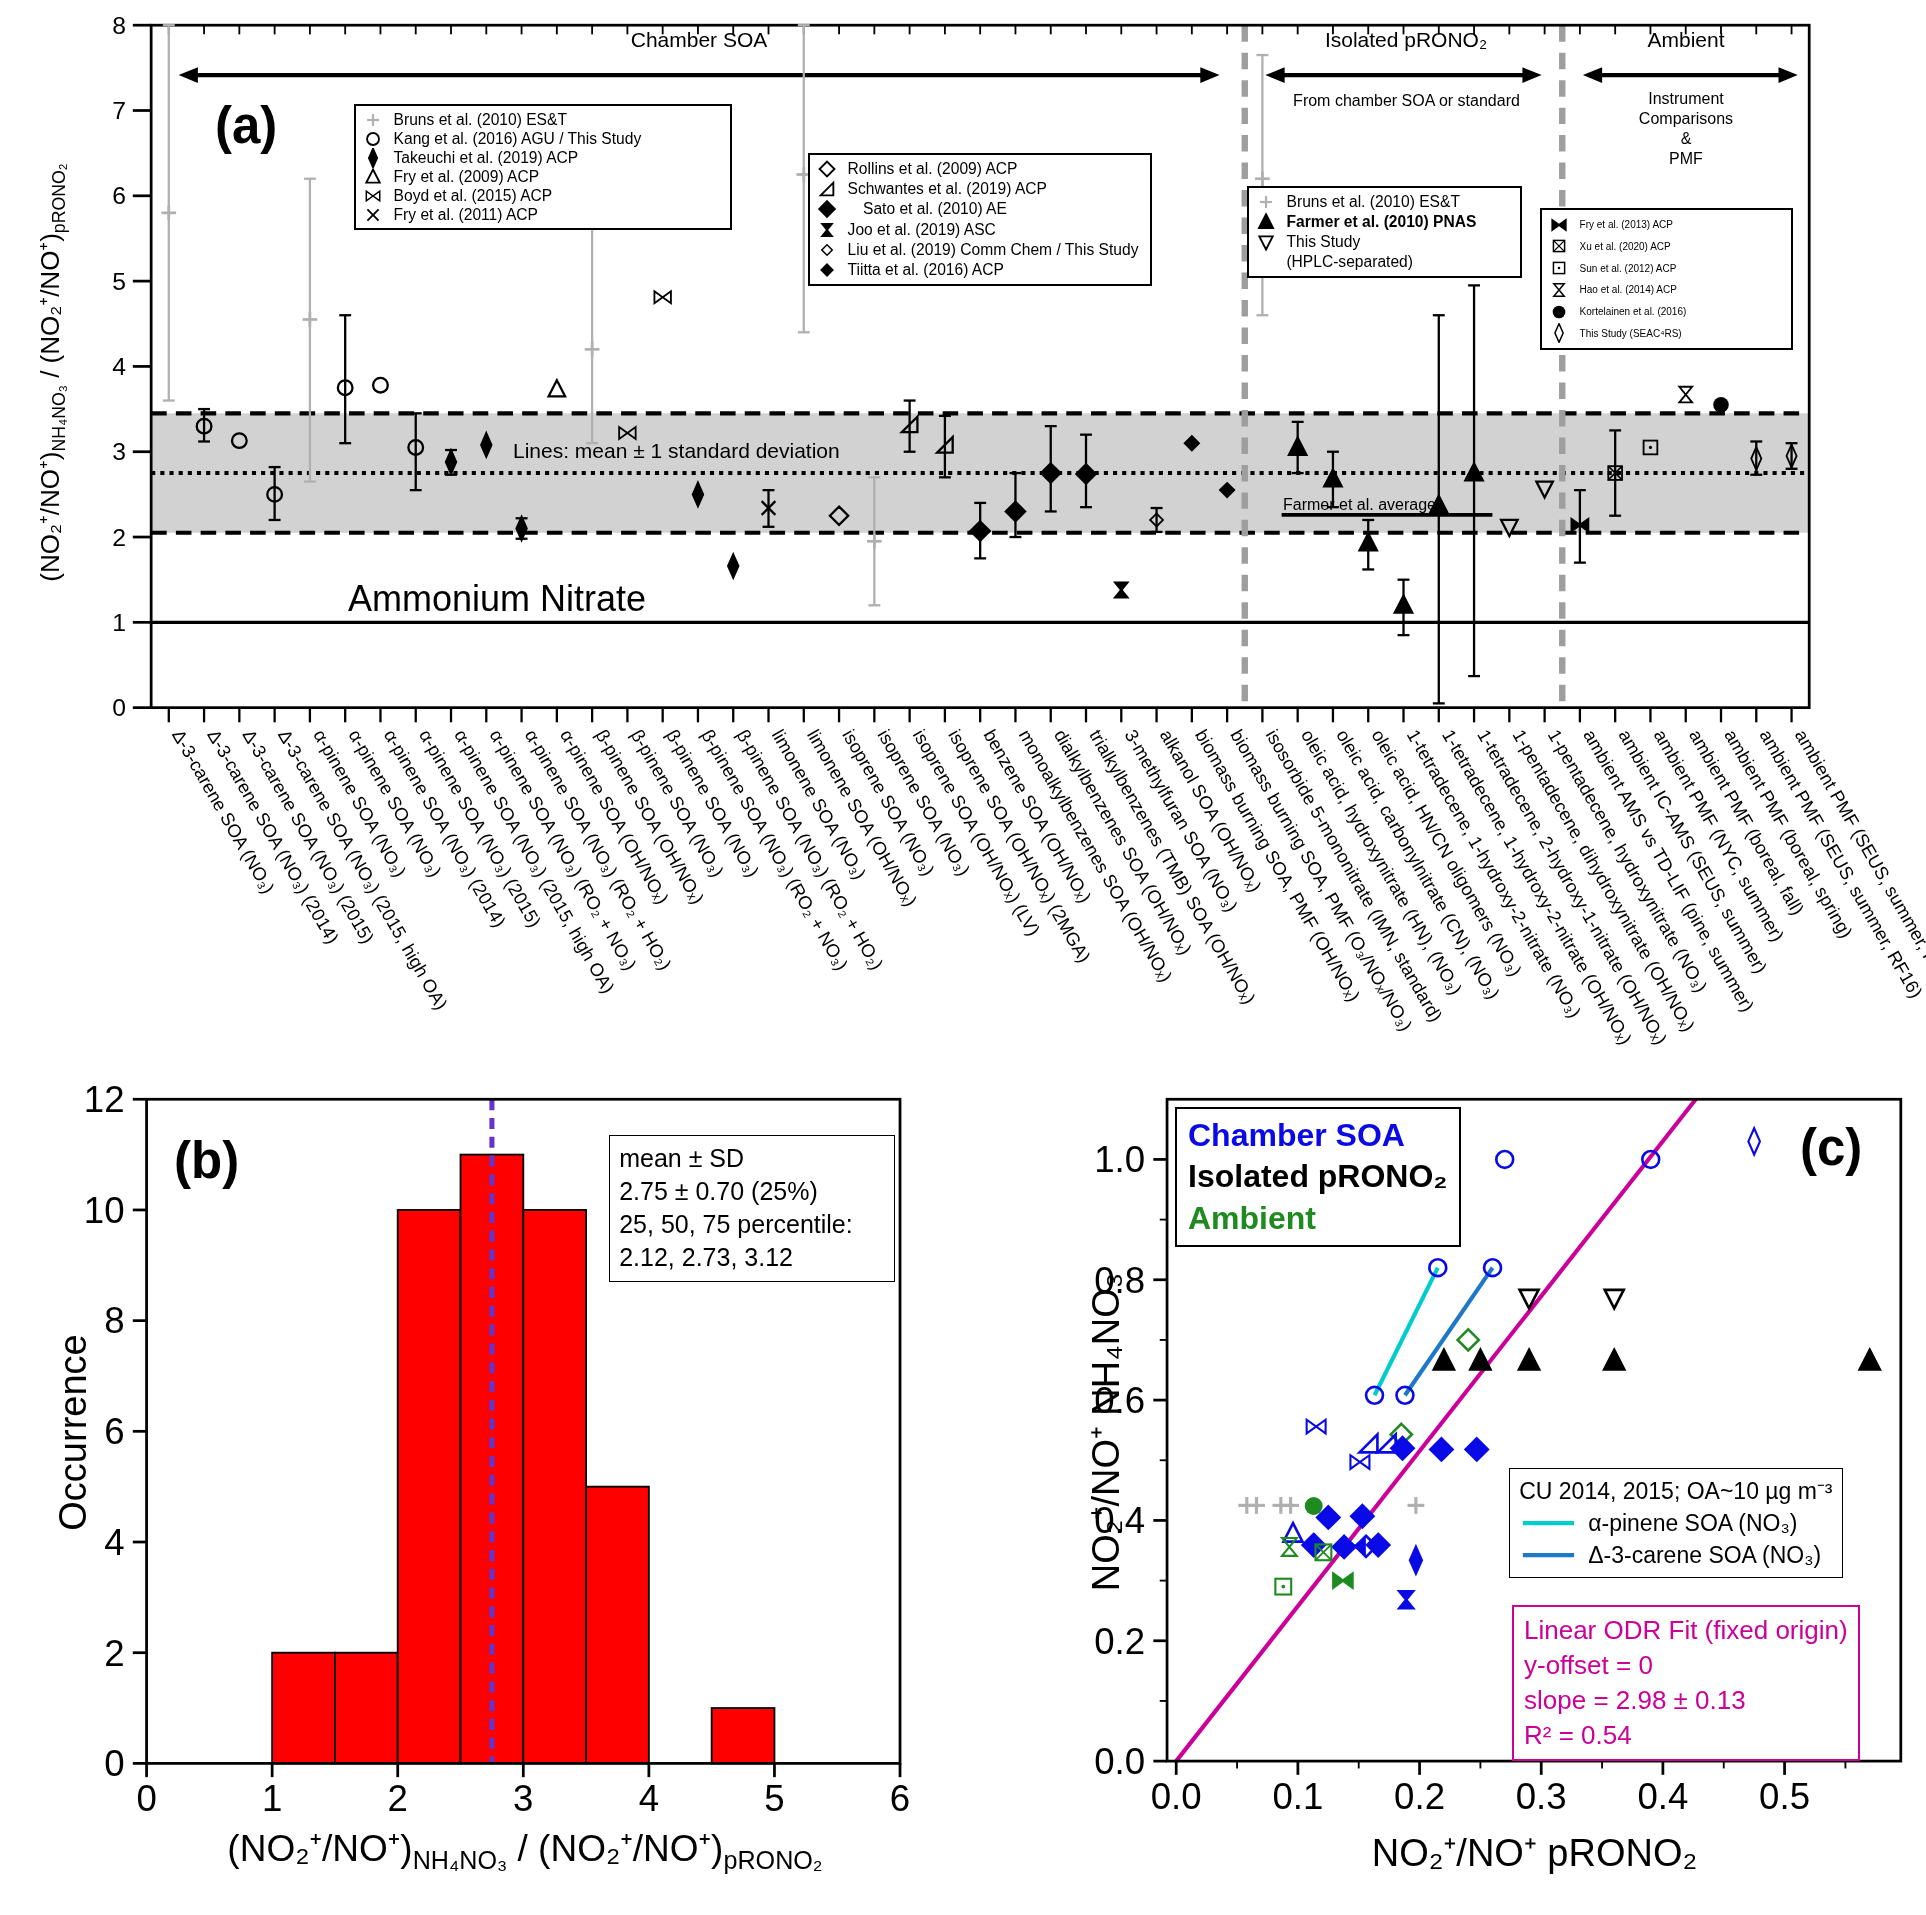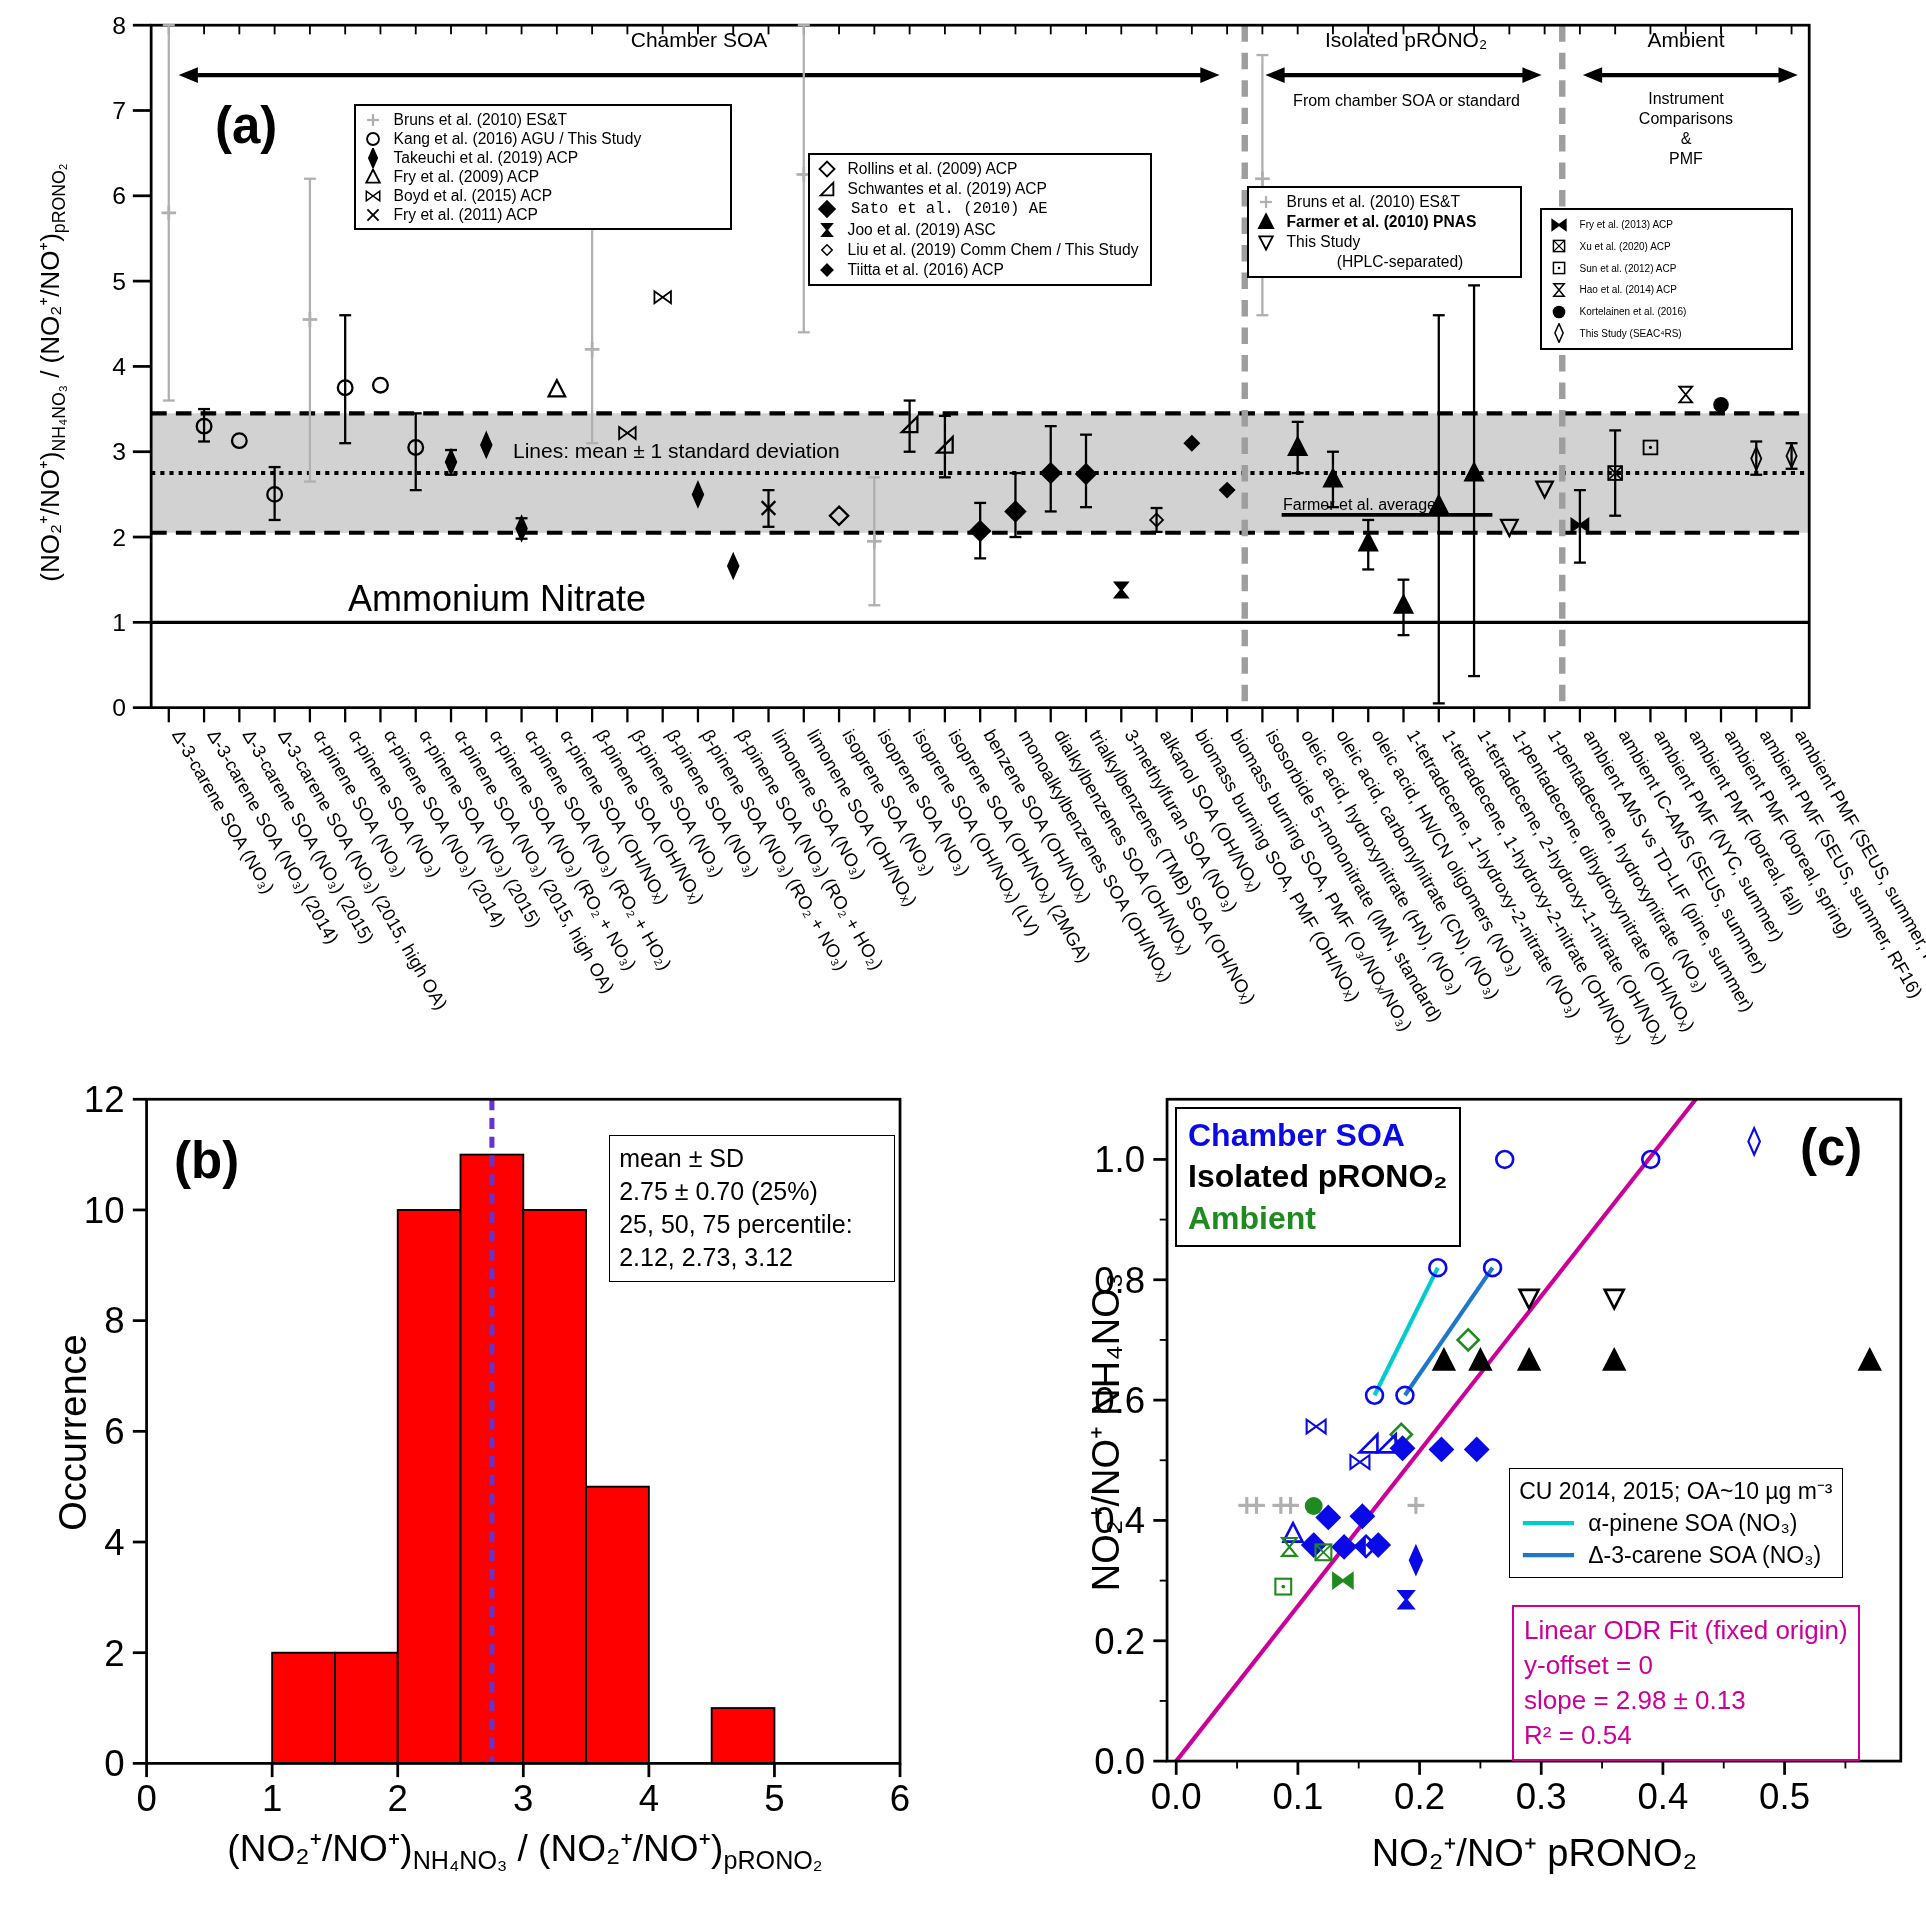--- a/index.html
+++ b/index.html
@@ -581,21 +581,21 @@
           </g>
         </svg>
         <span class="lbl" style="margin-left: 4.6px;">Schwantes et al. (2019) ACP</span>
       </div>
       <div class="legend-row" style="height: 20.6px;">
         <svg width="26.6" height="20" viewBox="0 0 58 44">
           <g>
             <polygon points="24,4.780000000000001 41.22,22 24,39.22 6.780000000000001,22" fill="#000000" stroke="#000000" stroke-width="4.1"></polygon>
           </g>
         </svg>
-        <span class="lbl" style="margin-left: 8px; font-family: Liberation Mono, monospace;">Sato et al. (2010) AE</span>
+        <span class="lbl" style="margin-left: 20px;">Sato et al. (2010) AE</span>
       </div>
       <div class="legend-row" style="height: 20.6px;">
         <svg width="26.6" height="20" viewBox="0 0 58 44">
           <g>
             <polygon points="13.34,8.88 34.66,8.88 13.34,35.12 34.66,35.12" fill="#000000" stroke="#000000" stroke-width="4.1"></polygon>
           </g>
         </svg>
         <span class="lbl" style="margin-left: 4.6px;">Joo et al. (2019) ASC</span>
       </div>
       <div class="legend-row" style="height: 20.6px;">
@@ -634,21 +634,21 @@
         <span class="lbl" style="margin-left: 4.6px;">Farmer et al. (2010) PNAS</span>
       </div>
       <div class="legend-row" style="height: 20px;">
         <svg width="26.6" height="20" viewBox="0 0 58 44">
           <g>
             <polygon points="24,38.4 38.76,9.700000000000001 9.24,9.700000000000001" fill="none" stroke="#000000" stroke-width="4.1"></polygon>
           </g>
         </svg>
         <span class="lbl" style="margin-left: 4.6px;">This Study</span>
       </div>
-      <div class="legend-row" style="height: 20px; justify-content: center;">
+      <div class="legend-row" style="height: 20px;">
         <span style="margin-left: 31px;">(HPLC-separated)</span>
       </div>
     </div>
   <div class="legend-box" id="legend-L4" style="left:1540px;top:208px;width:253px;height:142px;font-size:10px;">
       <div class="legend-row" style="height: 22px;">
         <svg width="26.6" height="20" viewBox="0 0 58 44">
           <g>
             <polygon points="9.24,11.34 9.24,32.66 38.76,11.34 38.76,32.66" fill="#000000" stroke="#000000" stroke-width="4.1"></polygon>
           </g>
         </svg>

